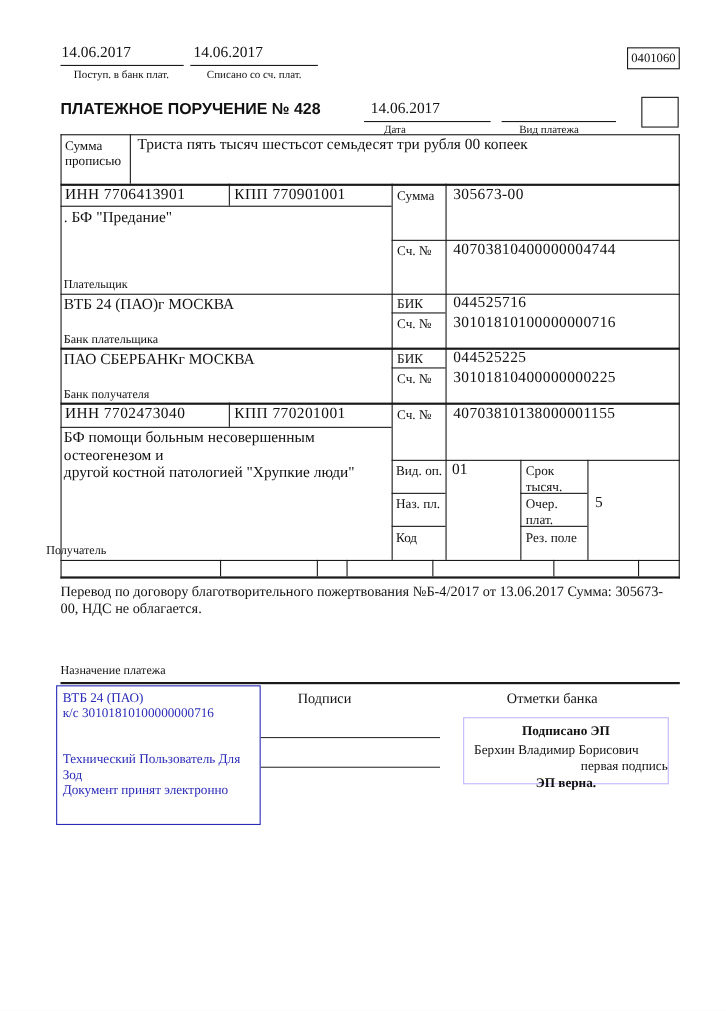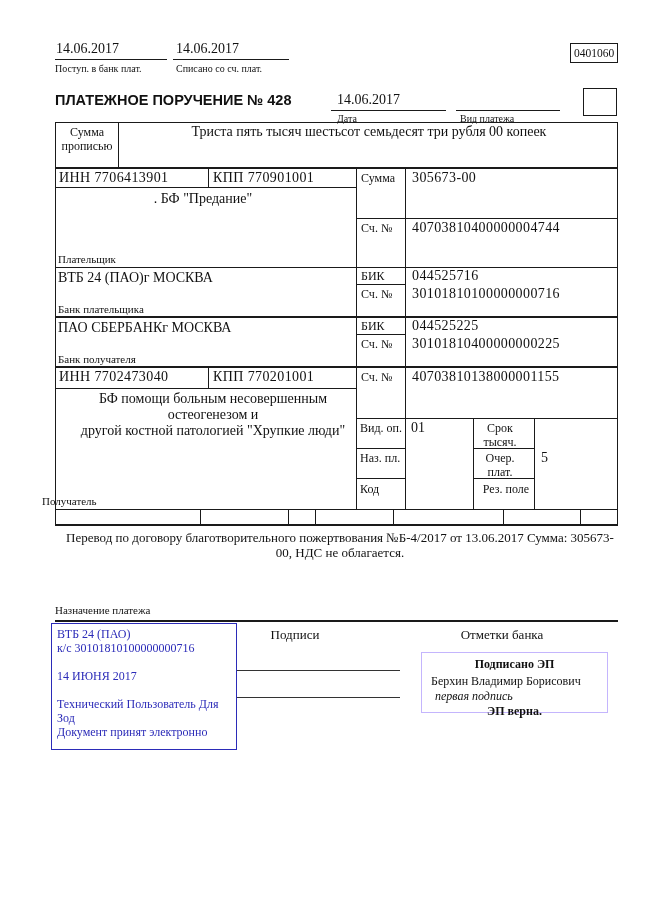--- a/index.html
+++ b/index.html
@@ -1,35 +1,35 @@
 <!DOCTYPE html>
 <html><head>
 <meta charset="utf-8">
 <style>
   html,body{margin:0;padding:0;background:#e8e8e8;}
   .page{position:relative;width:660px;height:919px;background:#ffffff;
         font-family:"Liberation Serif","DejaVu Serif",serif;color:#111;overflow:hidden;}
-  .t{position:absolute;white-space:pre-line;text-align:center;}
+  .t{position:absolute;white-space:pre-line;}
   .s14{font-size:14px;line-height:16px;}
   .s13{font-size:13px;line-height:15px;}
   .s12{font-size:12px;line-height:14px;}
   .s11{font-size:11px;line-height:13px;}
-  .s10{font-size:10px;line-height:12px;}
+  .s10{font-size:10px;line-height:12px;margin-left:12px;}
   .num{letter-spacing:0.4px;}
   .hl{position:absolute;height:1px;background:#1a1a1a;}
   .hl2{position:absolute;height:2px;background:#1a1a1a;}
   .vl{position:absolute;width:1px;background:#1a1a1a;}
   .box{position:absolute;border:1px solid #1a1a1a;box-sizing:border-box;}
   .title{font-family:"Liberation Sans","DejaVu Sans",sans-serif;font-weight:bold;font-size:14.5px;}
   .stamp{position:absolute;border:1px solid #2b2bb8;box-sizing:border-box;
          color:#2b2bb8;font-size:12px;line-height:14px;padding:3px 5px;}
   .stamp div{min-height:14px;}
   .ep-box{position:absolute;border:1px solid #c4b5fd;box-sizing:border-box;font-size:12px;}
   .b{font-weight:bold;}
-  .i{font-style:italic;}
+  .i{text-align:right;}
   .ctr{text-align:center;}
 </style>
 </head>
 <body>
 
 <div class="page">
 
   <div class="t s14" style="left:56px;top:41px">14.06.2017</div>
   <i class="hl" style="left:55px;top:59px;width:112px"></i>
   <div class="t s10" style="left:55px;top:63px">Поступ. в банк плат.</div>
@@ -132,21 +132,20 @@
   <div class="t s14" style="left:541px;top:481px"></div>
 
   <div class="t s13" style="left:55px;top:530px;width:570px">Перевод по договору благотворительного пожертвования №Б-4/2017 от 13.06.2017 Сумма: 305673-
 00, НДС не облагается.</div>
   <div class="t s11" style="left:55px;top:604px">Назначение платежа</div>
 
   <div class="stamp" style="left:51px;top:623px;width:186px;height:127px">
     <div>ВТБ 24 (ПАО)</div>
     <div>к/с 30101810100000000716</div>
     <div></div>
-    <div>14 ИЮНЯ 2017</div>
     <div></div>
     <div>Технический Пользователь Для</div>
     <div>Зод</div>
     <div>Документ принят электронно</div>
   </div>
 
   <div class="t s13 ctr" style="left:235px;top:627px;width:120px">Подписи</div>
   <i class="hl" style="left:237px;top:670px;width:163px;background:#333"></i>
   <i class="hl" style="left:237px;top:697px;width:163px;background:#333"></i>
 

